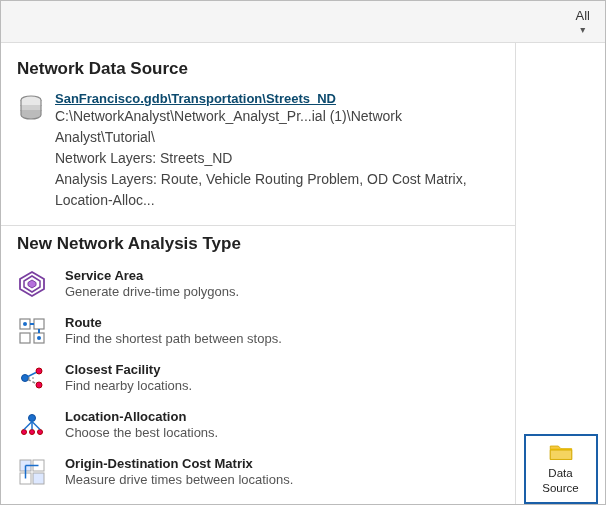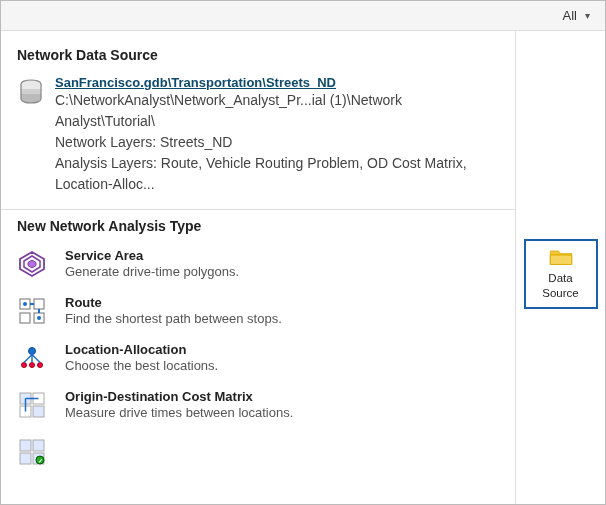--- a/index.html
+++ b/index.html
@@ -20,26 +20,27 @@
       display: flex;
       justify-content: flex-end;
       align-items: center;
       padding: 4px 8px;
       border-bottom: 1px solid #ddd;
       background: #f5f5f5;
     }
     .all-dropdown {
       display: flex;
       align-items: center;
-      gap: 8px;
+      gap: 1px;
       cursor: pointer;
       font-size: 13px;
       color: #333;
       padding: 2px 6px;
       border: 1px solid transparent;
+      flex-direction: column;
     }
     .chevron-down {
       font-size: 10px;
       color: #555;
     }
 
     
     .main-content {
       display: flex;
       flex: 1;
@@ -49,21 +50,21 @@
     
     .left-panel {
       flex: 1;
       padding: 12px 0;
       overflow-y: auto;
     }
 
     
     .section-header {
       font-weight: 700;
-      font-size: 14px;
+      font-size: 17px;
       color: #222;
       padding: 4px 16px 6px 16px;
     }
 
     
     .data-source-item {
       display: flex;
       align-items: flex-start;
       padding: 6px 16px 10px 16px;
       gap: 10px;
@@ -128,21 +129,21 @@
       margin-top: 1px;
     }
 
     
     .right-panel {
       width: 90px;
       border-left: 1px solid #ddd;
       display: flex;
       flex-direction: column;
       align-items: center;
-      justify-content: center;
+      justify-content: flex-end;
       padding-top: 12px;
       background: #fff;
     }
 
     .data-source-btn {
       display: flex;
       flex-direction: column;
       align-items: center;
       justify-content: center;
       width: 74px;
@@ -234,20 +235,37 @@
           <circle cx="8" cy="8" r="2" fill="#1a6ecc"></circle>
           <circle cx="22" cy="22" r="2" fill="#1a6ecc"></circle>
         </svg>
       </div>
       <div class="item-text">
         <div class="item-title">Route</div>
         <div class="item-desc">Find the shortest path between stops.</div>
       </div>
     </div>
 
+    <div class="analysis-item">
+      <div class="item-icon">
+        <svg width="30" height="30" viewBox="0 0 30 30" xmlns="http://www.w3.org/2000/svg">
+
+          <circle cx="8" cy="15" r="3.5" fill="#1a6ecc" stroke="#0e4fa0" stroke-width="1"></circle>
+          <circle cx="22" cy="8" r="3" fill="#e05" stroke="#a00" stroke-width="1"></circle>
+          <circle cx="22" cy="22" r="3" fill="#e05" stroke="#a00" stroke-width="1"></circle>
+          <line x1="11" y1="13.5" x2="19" y2="9.5" stroke="#1a6ecc" stroke-width="1.5"></line>
+          <line x1="11" y1="16.5" x2="19" y2="20.5" stroke="#888" stroke-width="1.5" stroke-dasharray="3,2"></line>
+          <line x1="11" y1="15" x2="19" y2="15" stroke="#888" stroke-width="1" stroke-dasharray="2,2"></line>
+        </svg>
+      </div>
+      <div class="item-text">
+        <div class="item-title">Closest Facility</div>
+        <div class="item-desc">Find nearby locations.</div>
+      </div>
+    </div>
 
     <div class="analysis-item">
       <div class="item-icon">
         <svg width="30" height="30" viewBox="0 0 30 30" xmlns="http://www.w3.org/2000/svg">
           <circle cx="15" cy="8" r="3.5" fill="#1a6ecc" stroke="#0e4fa0" stroke-width="1"></circle>
           <circle cx="7" cy="22" r="2.5" fill="#e05" stroke="#a00" stroke-width="1"></circle>
           <circle cx="15" cy="22" r="2.5" fill="#e05" stroke="#a00" stroke-width="1"></circle>
           <circle cx="23" cy="22" r="2.5" fill="#e05" stroke="#a00" stroke-width="1"></circle>
           <line x1="15" y1="11.5" x2="7" y2="19.5" stroke="#1a6ecc" stroke-width="1.5"></line>
           <line x1="15" y1="11.5" x2="15" y2="19.5" stroke="#1a6ecc" stroke-width="1.5"></line>

